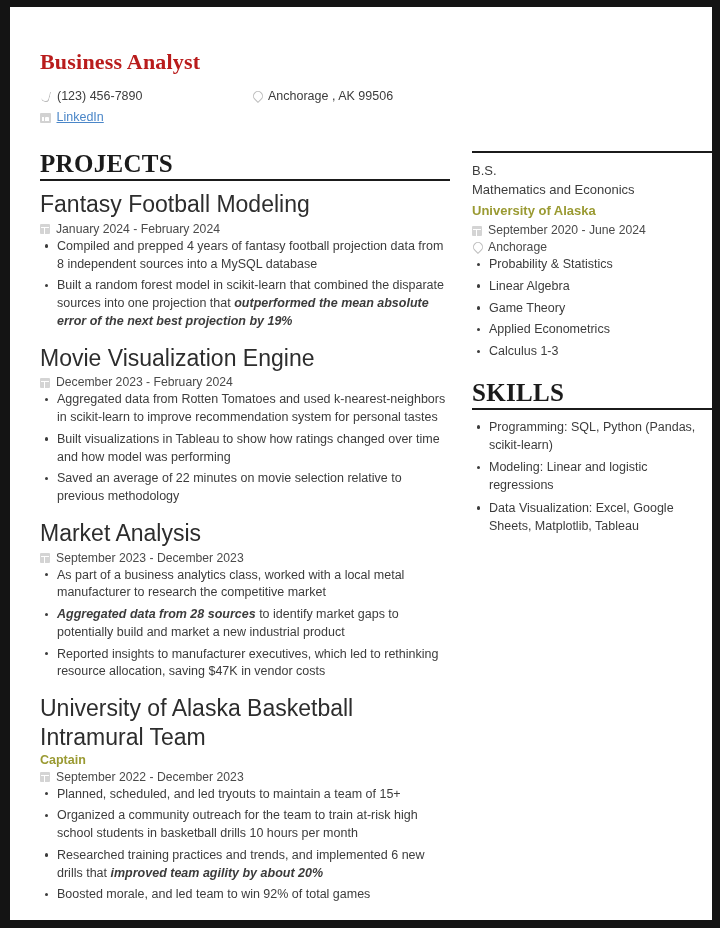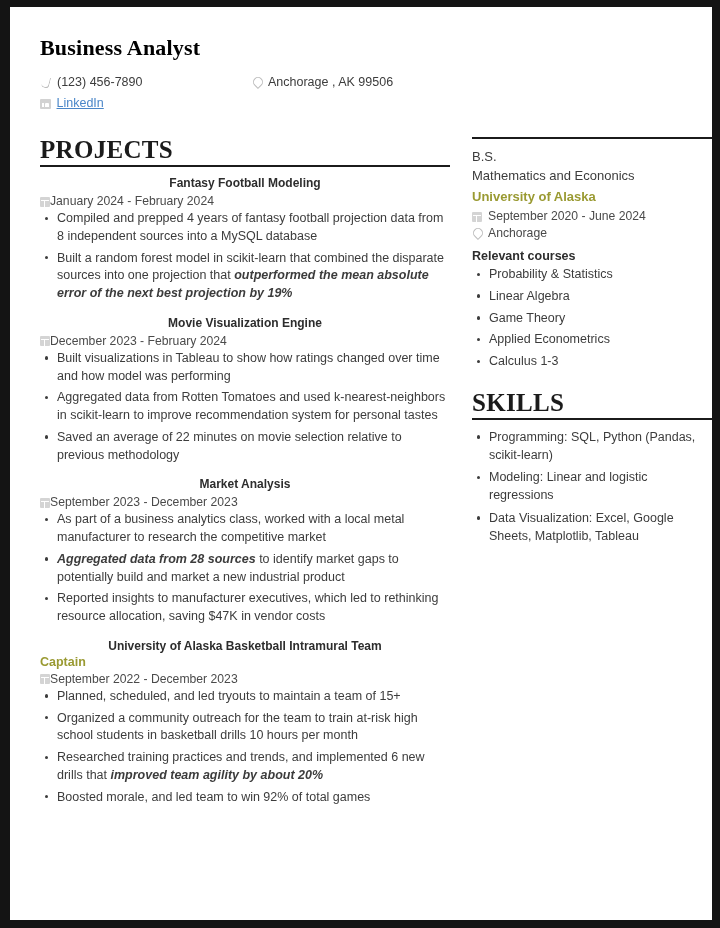--- a/index.html
+++ b/index.html
@@ -34,22 +34,22 @@
     font-size: 37px;
     letter-spacing: 0.5px;
     color: #1b1b1b;
     line-height: 1.08;
   }
 
   .job-title {
     font-family: "Liberation Serif", serif;
     font-weight: bold;
     font-size: 22px;
-    color: #000000;
-    margin-top: 2px;
+    color: #b91c1c;
+    margin-top: 16px;
     letter-spacing: 0.2px;
   }
 
   .contact-rows { margin-top: 11px; }
 
   .contact-row {
     display: flex;
     align-items: flex-start;
     font-size: 12.5px;
     color: #3c3c3c;
@@ -191,38 +191,37 @@
   .rule {
     border-bottom: 2.6px solid #1b1b1b;
     margin-top: 1px;
     margin-bottom: 9px;
   }
 
   
   .entry { margin-bottom: 13px; }
 
   .entry-title {
-    font-size: 12px;
+    font-size: 23px;
     color: #2d2d2d;
     line-height: 1.25;
-    font-weight: bold;
-    text-align: center;
+    font-weight: normal;
   }
 
   .entry-role {
     font-size: 12.5px;
     font-weight: bold;
     color: #9a9a32;
     margin-top: 1px;
   }
 
   .entry-meta {
     display: flex;
     align-items: center;
-    gap: 0;
+    gap: 6px;
     font-size: 12.2px;
     color: #4a4a4a;
     margin-top: 3px;
     margin-bottom: 2px;
   }
 
   ul.bullets {
     list-style: none;
     margin: 2px 0 0 0;
     padding: 0;
@@ -334,22 +333,22 @@
                 <li><span>Built a random forest model in scikit-learn that combined the disparate sources into one projection that </span><span class="em">outperformed the mean absolute error of the next best projection by 19%</span></li>
               </ul>
             </div>
             <div class="entry">
               <div class="entry-title">Movie Visualization Engine</div>
               <div class="entry-meta">
                 <span class="ico ico-cal"></span>
                 <span>December 2023 - February 2024</span>
               </div>
               <ul class="bullets">
+                <li><span>Aggregated data from Rotten Tomatoes and used k-nearest-neighbors in scikit-learn to improve recommendation system for personal tastes</span></li>
                 <li><span>Built visualizations in Tableau to show how ratings changed over time and how model was performing</span></li>
-                <li><span>Aggregated data from Rotten Tomatoes and used k-nearest-neighbors in scikit-learn to improve recommendation system for personal tastes</span></li>
                 <li><span>Saved an average of 22 minutes on movie selection relative to previous methodology</span></li>
               </ul>
             </div>
             <div class="entry">
               <div class="entry-title">Market Analysis</div>
               <div class="entry-meta">
                 <span class="ico ico-cal"></span>
                 <span>September 2023 - December 2023</span>
               </div>
               <ul class="bullets">
@@ -383,21 +382,20 @@
         <div class="edu-degree">Mathematics and Econonics</div>
         <div class="edu-school">University of Alaska</div>
         <div class="edu-meta">
           <span class="ico ico-cal"></span>
           <span>September 2020 - June 2024</span>
         </div>
         <div class="edu-meta">
           <span class="ico ico-pin"></span>
           <span>Anchorage</span>
         </div>
-        <div class="sub-head">Relevant courses</div>
         <ul class="bullets" id="courses-list">
               <li>Probability &amp; Statistics</li>
               <li>Linear Algebra</li>
               <li>Game Theory</li>
               <li>Applied Econometrics</li>
               <li>Calculus 1-3</li>
             </ul>
       </div>
 
       <div style="margin-top:18px;">

